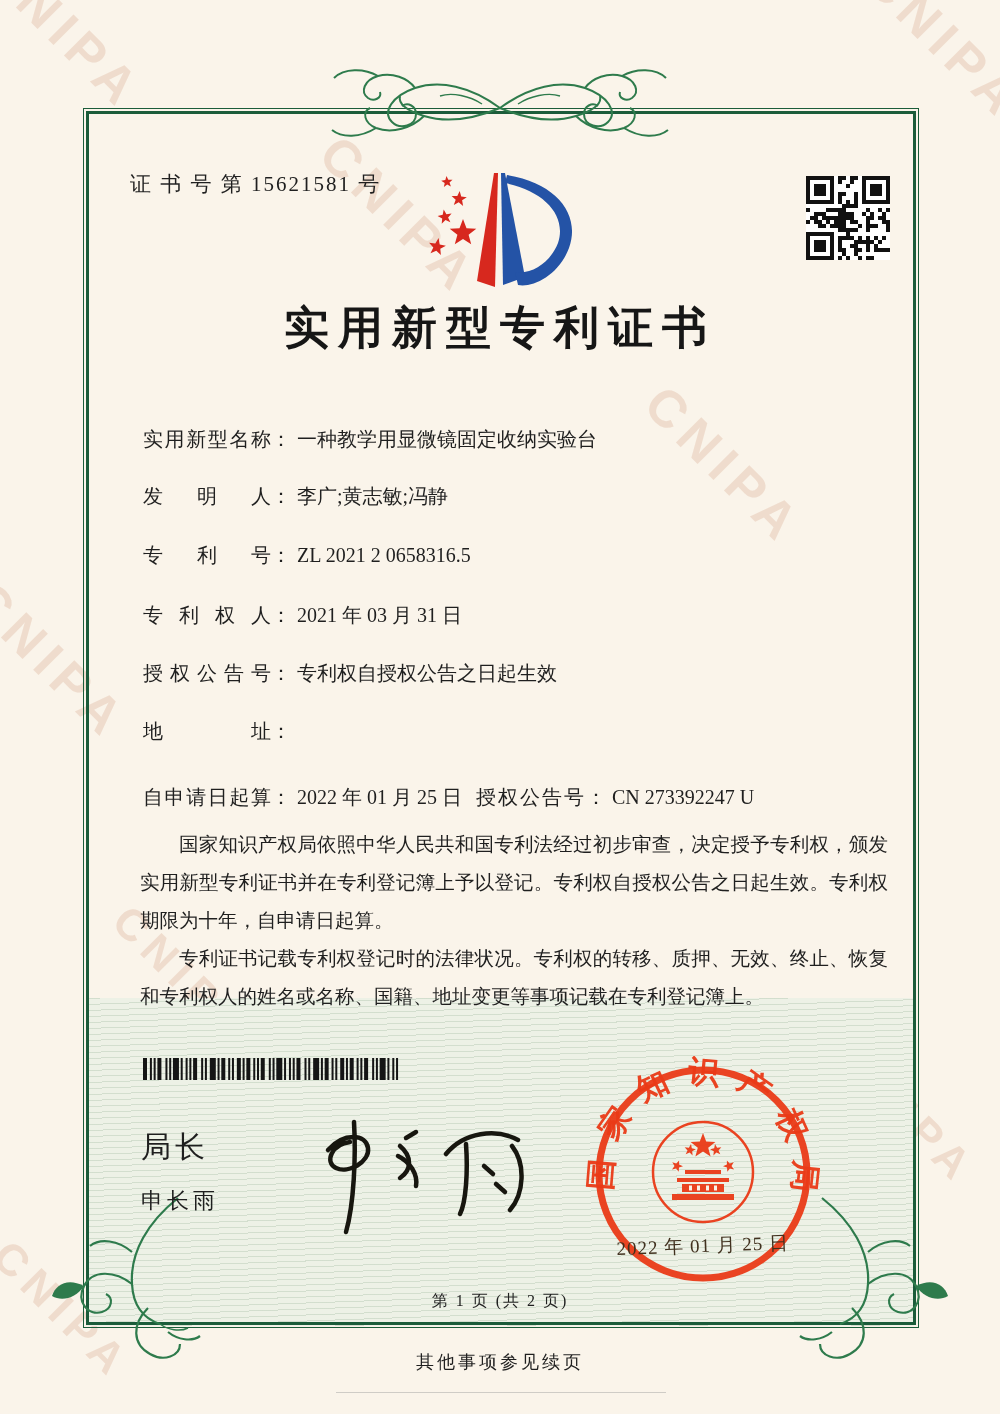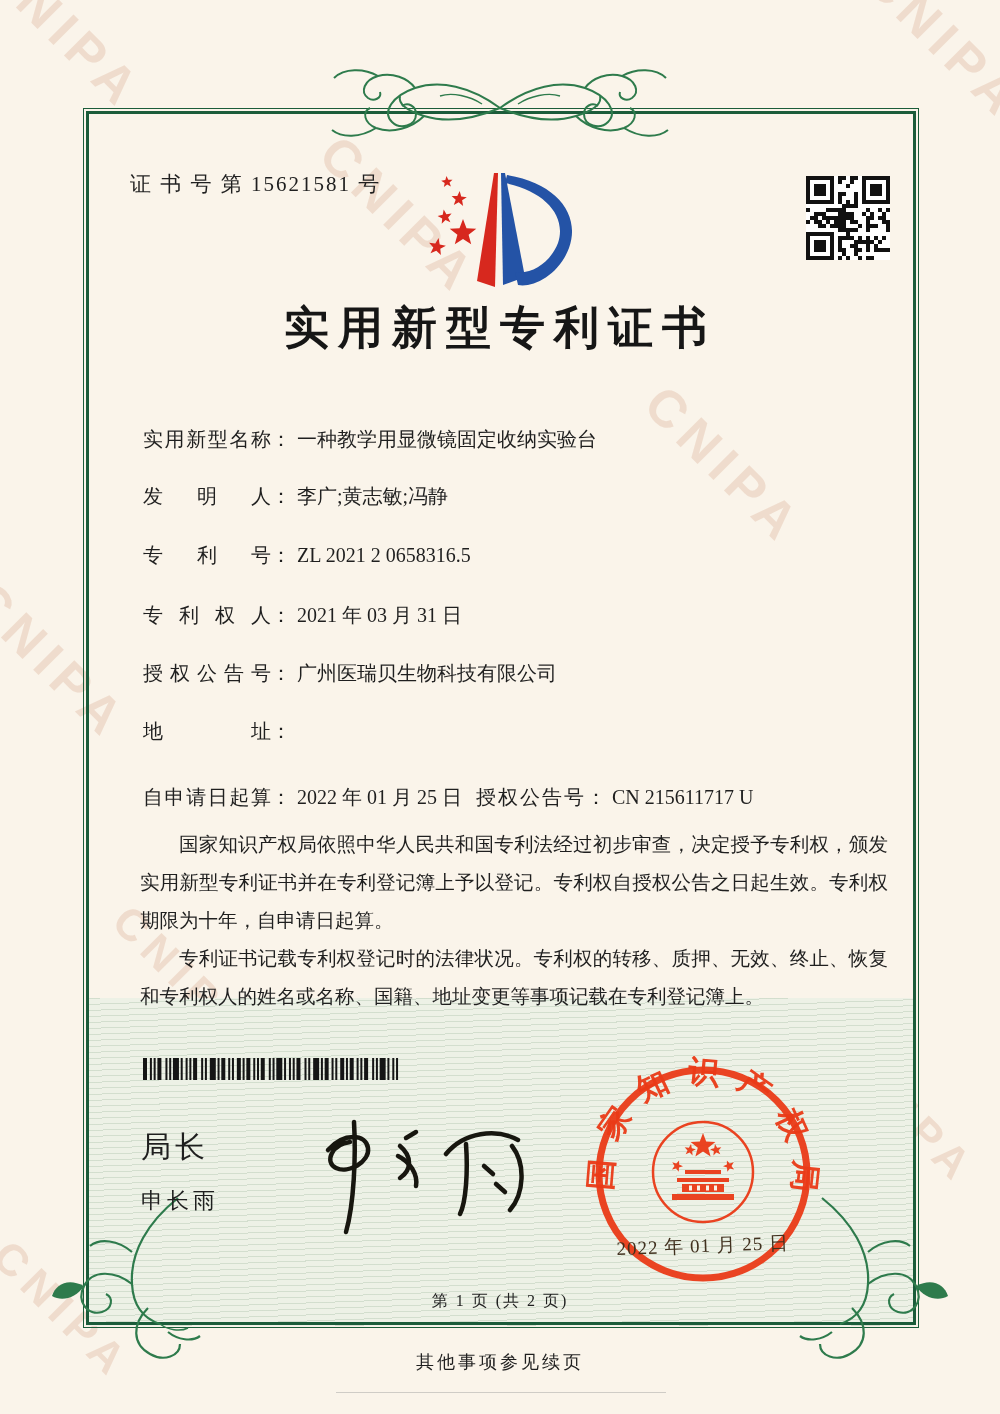--- a/index.html
+++ b/index.html
@@ -282,29 +282,29 @@
 <div class="frow" style="top:481px">
   <span class="flabel">发明人</span><span class="fcolon">：</span><span class="fval">李广;黄志敏;冯静</span>
 </div>
 <div class="frow" style="top:540px">
   <span class="flabel">专利号</span><span class="fcolon">：</span><span class="fval">ZL 2021 2 0658316.5</span>
 </div>
 <div class="frow" style="top:600px">
   <span class="flabel">专利权人</span><span class="fcolon">：</span><span class="fval">2021 年 03 月 31 日</span>
 </div>
 <div class="frow" style="top:658px">
-  <span class="flabel">授权公告号</span><span class="fcolon">：</span><span class="fval">广州医瑞贝生物科技有限公司</span>
+  <span class="flabel">授权公告号</span><span class="fcolon">：</span><span class="fval">专利权自授权公告之日起生效</span>
 </div>
 <div class="frow" style="top:716px">
   <span class="flabel">地址</span><span class="fcolon">：</span>
 </div>
 <div class="frow" style="top:782px">
   <span class="flabel">自申请日起算</span><span class="fcolon">：</span><span class="fval">2022 年 01 月 25 日</span>
   <span class="grant-pair2">
-    <span class="glabel">授权公告号</span><span class="fcolon">：</span><span>CN 215611717 U</span>
+    <span class="glabel">授权公告号</span><span class="fcolon">：</span><span>CN 273392247 U</span>
   </span>
 </div>
 
 <div class="abs bodytext">
   <p>国家知识产权局依照中华人民共和国专利法经过初步审查，决定授予专利权，颁发实用新型专利证书并在专利登记簿上予以登记。专利权自授权公告之日起生效。专利权期限为十年，自申请日起算。</p>
   <p>专利证书记载专利权登记时的法律状况。专利权的转移、质押、无效、终止、恢复和专利权人的姓名或名称、国籍、地址变更等事项记载在专利登记簿上。</p>
 </div>
 
 <svg class="abs" style="left:143px;top:1058px" width="260" height="22" id="barcode">
     <rect x="0" y="0" width="4" height="22" fill="#151515"></rect>

